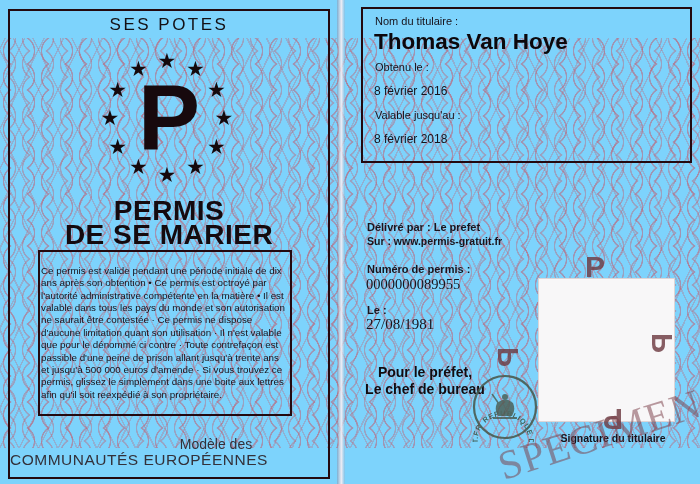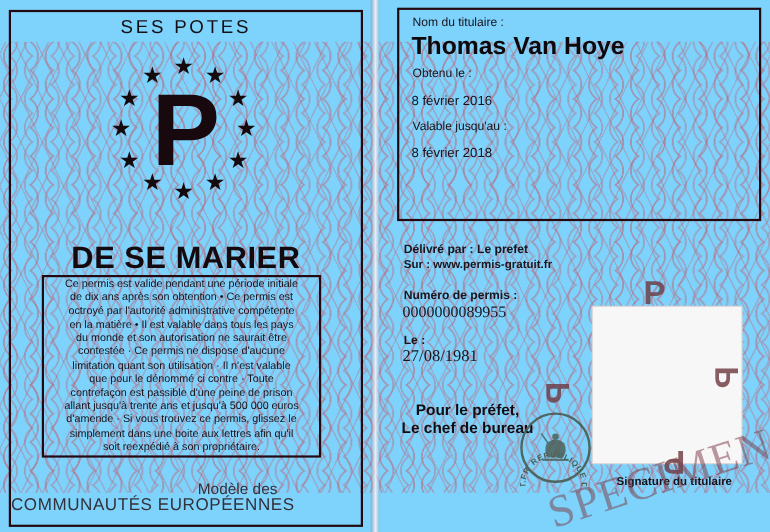--- a/index.html
+++ b/index.html
@@ -39,30 +39,30 @@
   .title-1{position:absolute;top:184px;left:0;width:100%;text-align:center;
     font-size:28px;font-weight:700;letter-spacing:.5px;color:#140a0e;}
   .title-2{position:absolute;top:208px;left:0;width:100%;text-align:center;
     font-size:28px;font-weight:700;letter-spacing:.5px;color:#140a0e;}
   .conditions-box{
     position:absolute;left:28px;top:239px;width:254px;height:166px;
     border:2px solid #23090f;box-sizing:border-box;
     display:flex;align-items:center;justify-content:center;
   }
   .conditions-box p{
-    margin:0;padding:2px 18px;text-align:center;
+    margin:0;padding:2px 1px;text-align:left;
     font-size:9.8px;line-height:1.26;color:#18121a;
   }
   .footer-1{position:absolute;top:425px;left:0;width:100%;text-align:center;
     font-size:14px;color:#33313a;padding-left:47px;}
   .footer-2{position:absolute;top:440px;left:0;width:100%;
     font-size:15.5px;letter-spacing:.5px;color:#33313a;}
   
   .name-box{
-    position:absolute;left:361px;top:7px;width:331px;height:194px;
+    position:absolute;left:361px;top:7px;width:331px;height:156px;
     border:2px solid #23090f;box-sizing:border-box;z-index:1;
   }
   .name-box .lbl{position:absolute;left:12px;font-size:11px;color:#17121a;}
   .name-box .val{position:absolute;left:11px;font-size:12px;color:#17121a;}
   .holder-name{position:absolute;left:11px;top:20px;font-size:22.5px;font-weight:700;color:#0c080c;}
   .rline{position:absolute;font-size:11px;font-weight:600;color:#1a141c;z-index:1;}
   .serifval{position:absolute;font-family:"Liberation Serif",serif;font-size:14.5px;color:#1a141c;z-index:1;}
   .prefect{position:absolute;left:358px;top:364px;width:134px;text-align:center;
     font-size:14px;font-weight:700;line-height:17px;color:#120c10;z-index:1;}
   .stamp{position:absolute;left:470px;top:372px;z-index:3;opacity:.88;}
@@ -101,20 +101,21 @@
         <span class="star" style="left: 117px; top: 59px;">★</span>
         <span class="star" style="left: 109.363px; top: 87.5px;">★</span>
         <span class="star" style="left: 88.5px; top: 108.363px;">★</span>
         <span class="star" style="left: 60px; top: 116px;">★</span>
         <span class="star" style="left: 31.5px; top: 108.363px;">★</span>
         <span class="star" style="left: 10.6366px; top: 87.5px;">★</span>
         <span class="star" style="left: 3px; top: 59px;">★</span>
         <span class="star" style="left: 10.6366px; top: 30.5px;">★</span>
         <span class="star" style="left: 31.5px; top: 9.63655px;">★</span>
       </div>
+    <div class="title-1">PERMIS</div>
     <div class="title-2">DE SE MARIER</div>
     <div class="conditions-box">
       <p>Ce permis est valide pendant une période initiale de dix ans après son obtention • Ce permis est octroyé par l'autorité administrative compétente en la matière • Il est valable dans tous les pays du monde et son autorisation ne saurait être contestée · Ce permis ne dispose d'aucune limitation quant son utilisation · Il n'est valable que pour le dénommé ci contre · Toute contrefaçon est passible d'une peine de prison allant jusqu'à trente ans et jusqu'à 500 000 euros d'amende · Si vous trouvez ce permis, glissez le simplement dans une boite aux lettres afin qu'il soit reexpédié à son propriétaire.</p>
     </div>
     <div class="footer-1">Modèle des</div>
     <div class="footer-2">COMMUNAUTÉS EUROPÉENNES</div>
   </section>
 
   <section class="name-box">
     <div class="lbl" style="top:6px">Nom du titulaire :</div>

